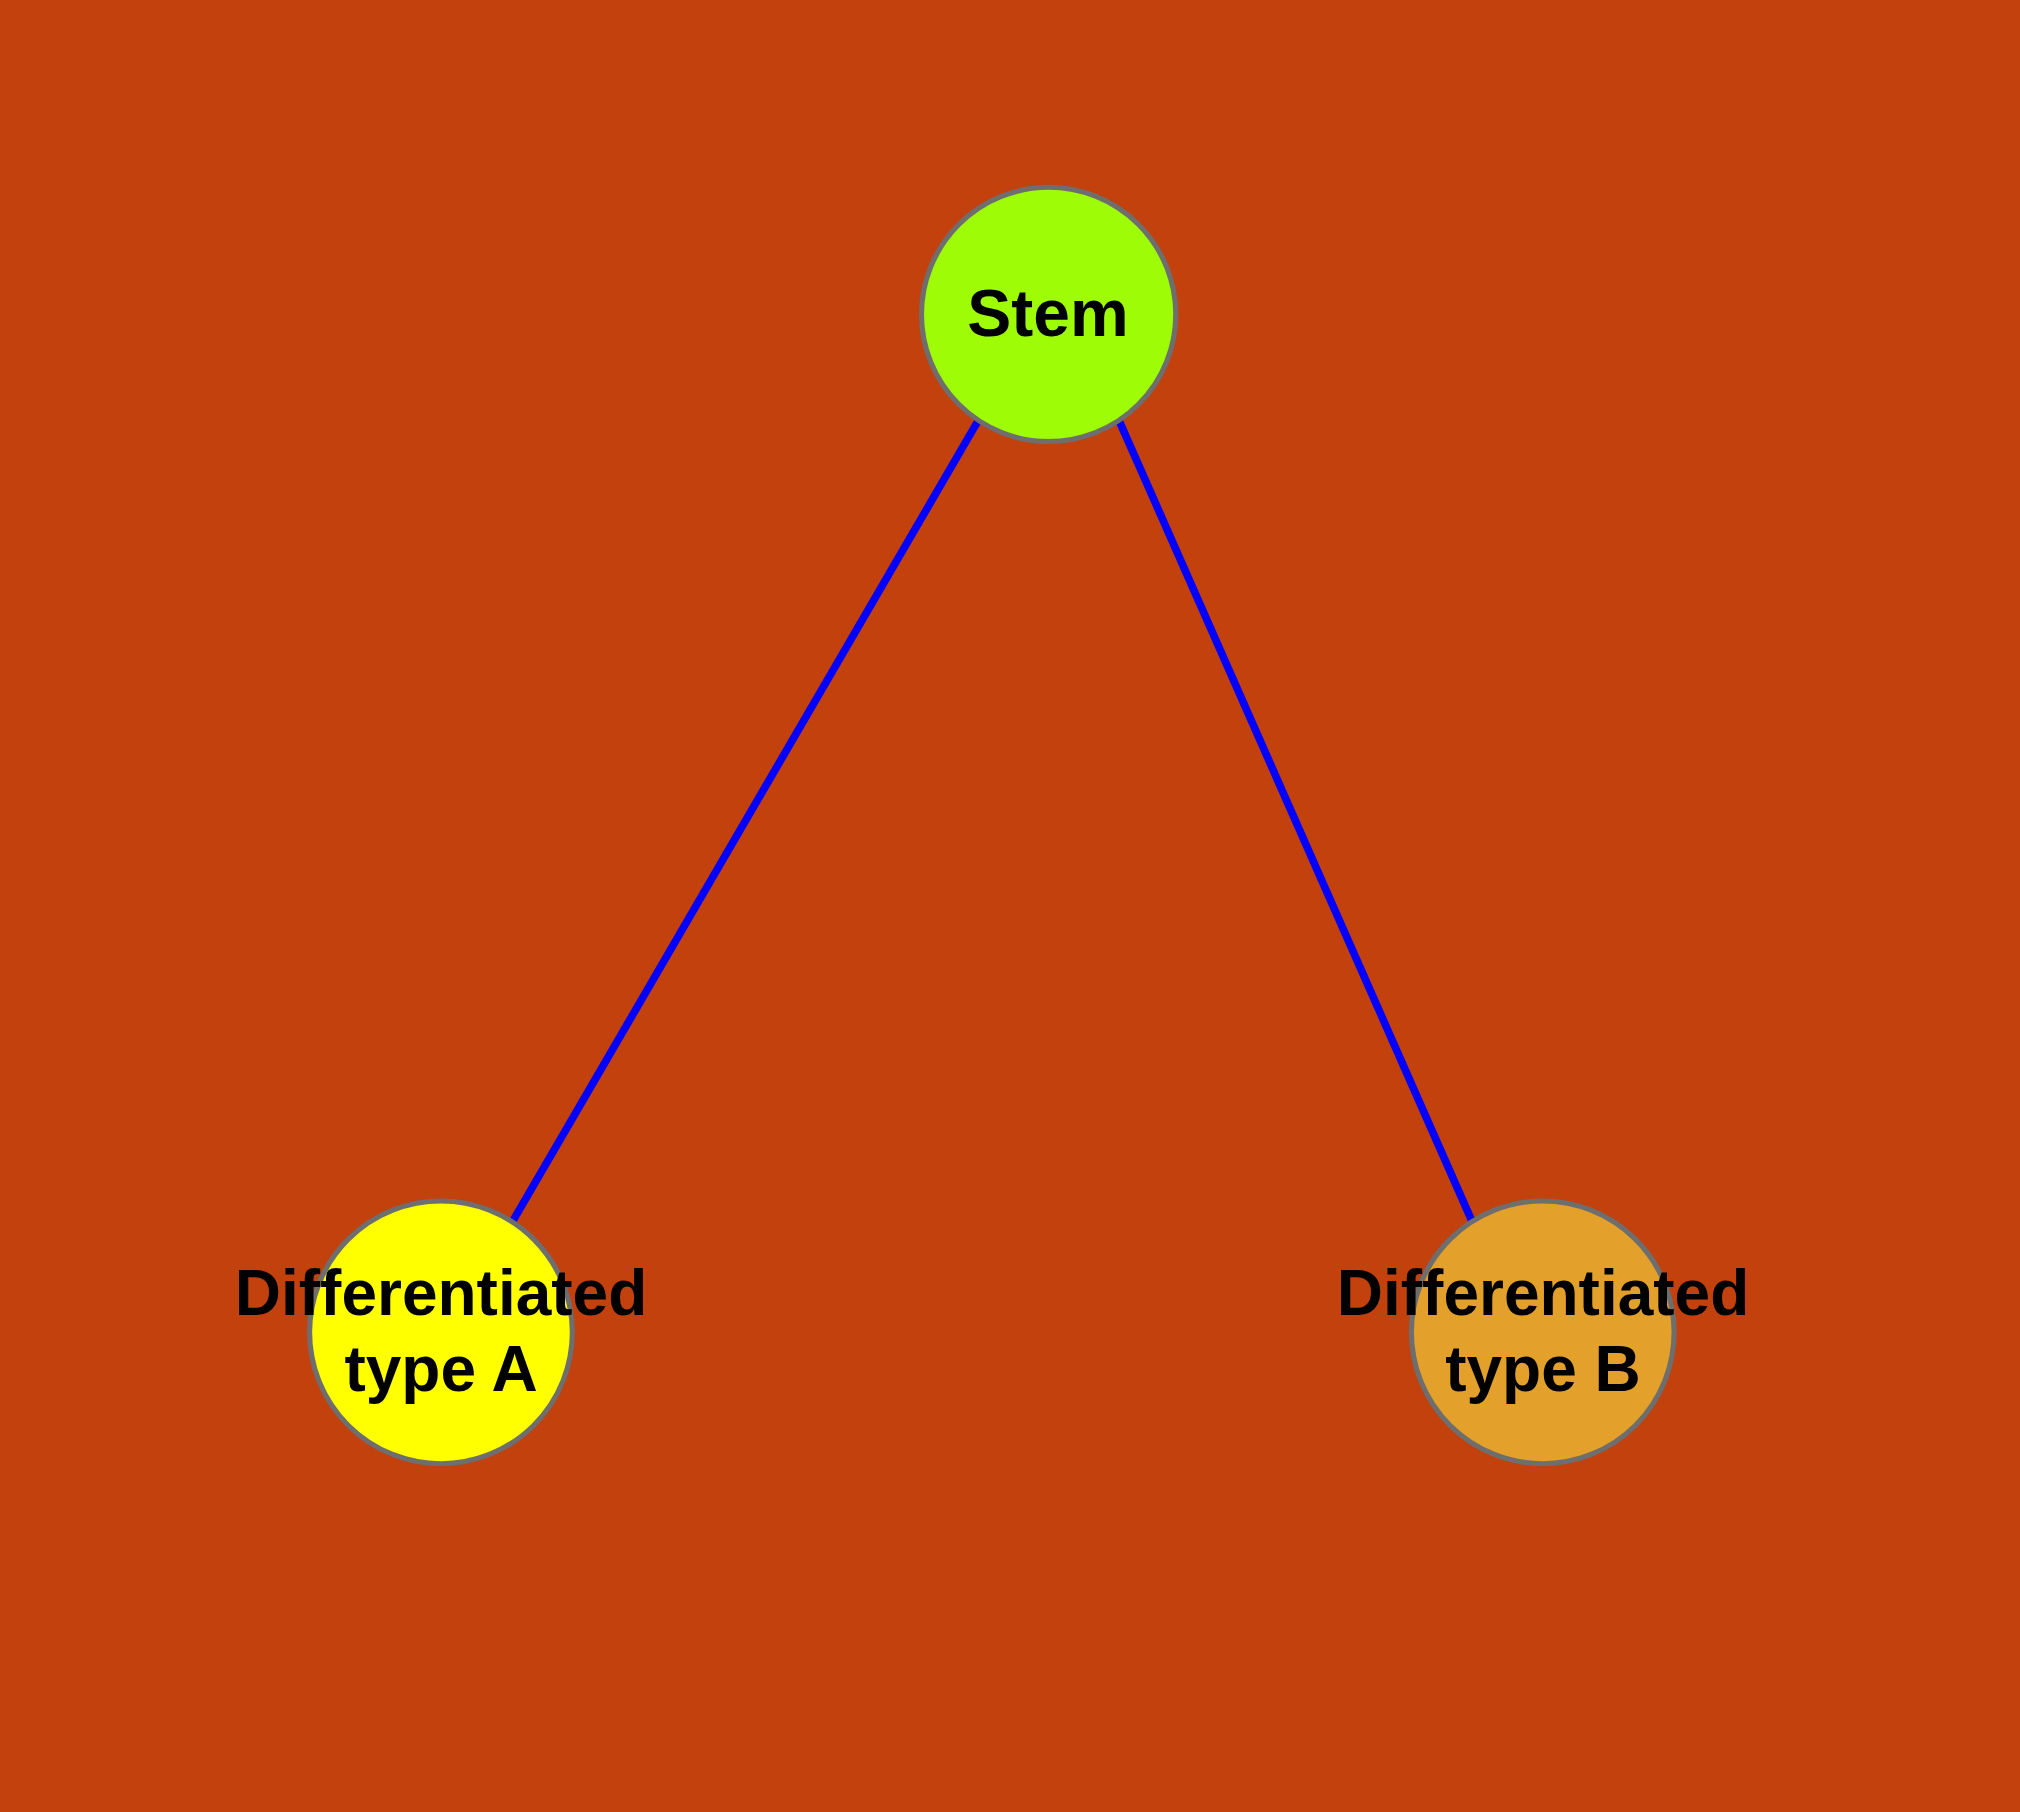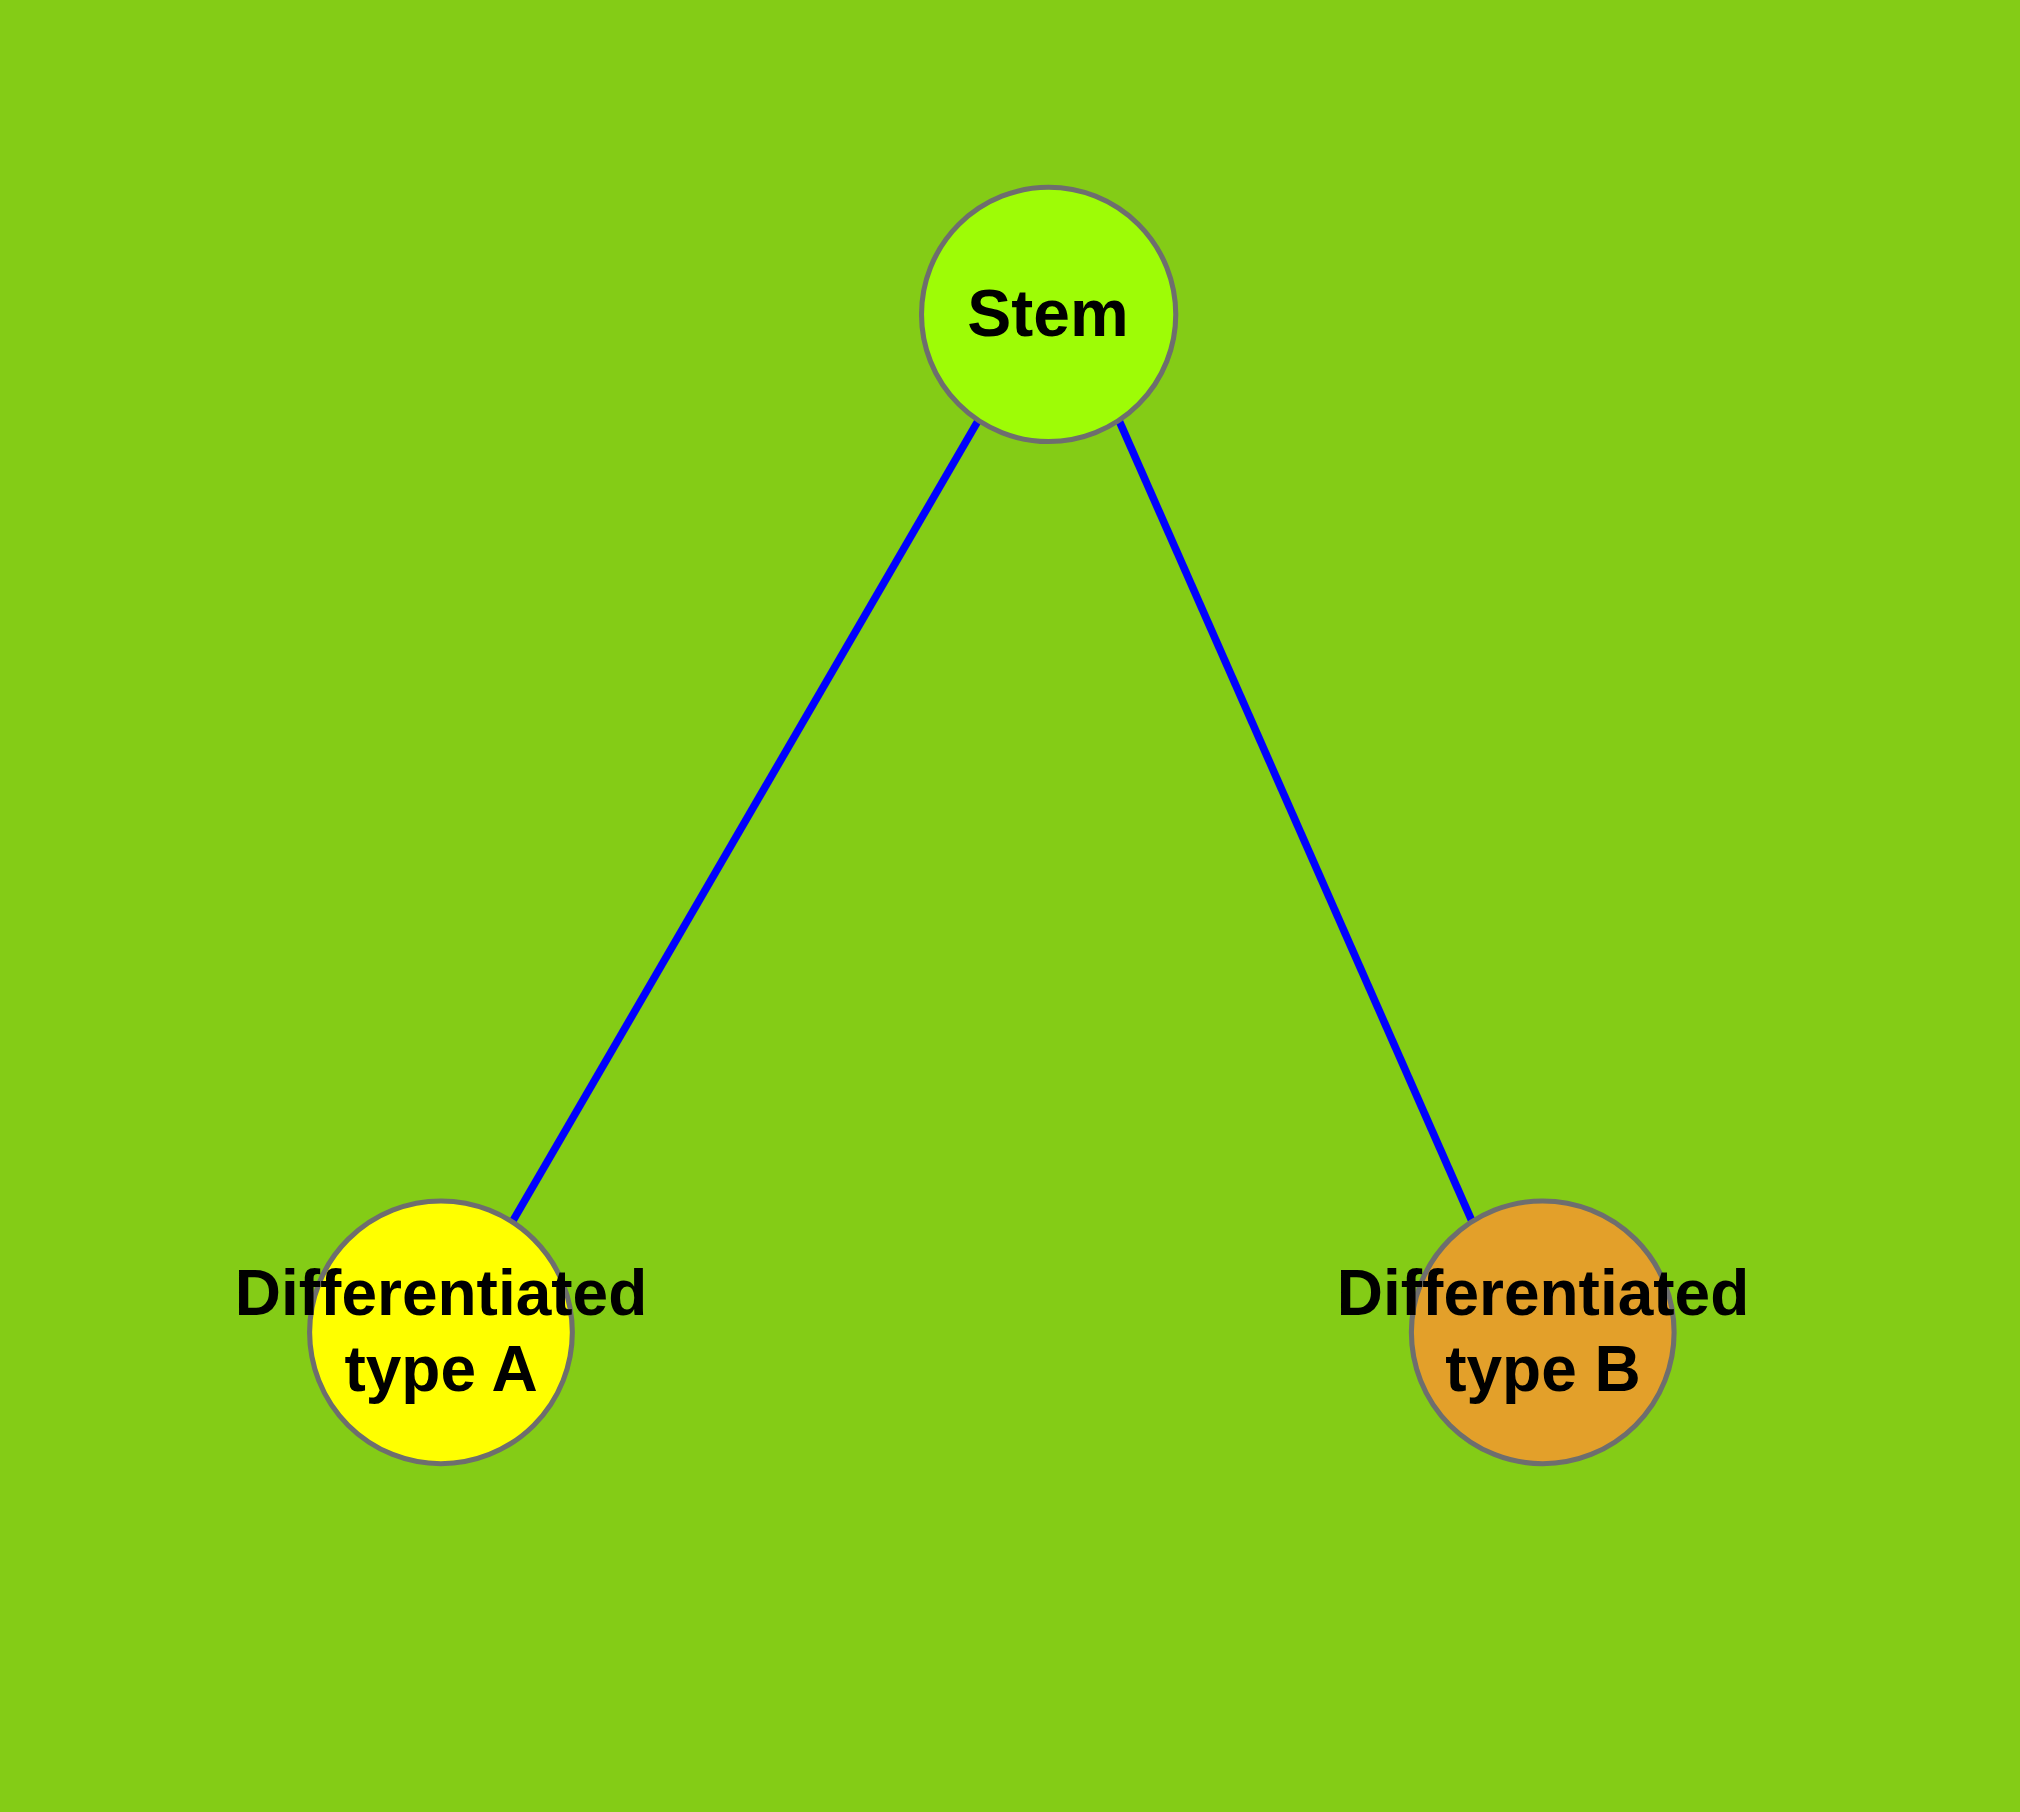--- a/index.html
+++ b/index.html
@@ -46,21 +46,21 @@
   }
   #label-diff-b {
     font-size: 64px;
     left: 1543px;
     top: 1332px;
   }
 </style>
 </head>
 <body>
 
-<div id="canvas" style="background: #84cc16;">
+<div id="canvas" style="background: #c2410c;">
 
   <svg id="graph-svg" viewBox="0 0 2384 2138" xmlns="http://www.w3.org/2000/svg">
     <g>
       <line id="edge0" stroke-linecap="butt" x1="1154" y1="496" x2="604" y2="1442" stroke="#0000ff" stroke-width="9"></line>
       <line id="edge1" stroke-linecap="butt" x1="1320" y1="496" x2="1737" y2="1442" stroke="#0000ff" stroke-width="9"></line>
     </g>
     <g>
       <circle id="node0" cx="1237" cy="371" r="150" fill="#9efc06" stroke="#6e6e6e" stroke-width="6"></circle>
       <circle id="node1" cx="520" cy="1572" r="155" fill="#ffff00" stroke="#6e6e6e" stroke-width="6"></circle>
       <circle id="node2" cx="1820" cy="1572" r="155" fill="#e3a02a" stroke="#6e6e6e" stroke-width="6"></circle>

